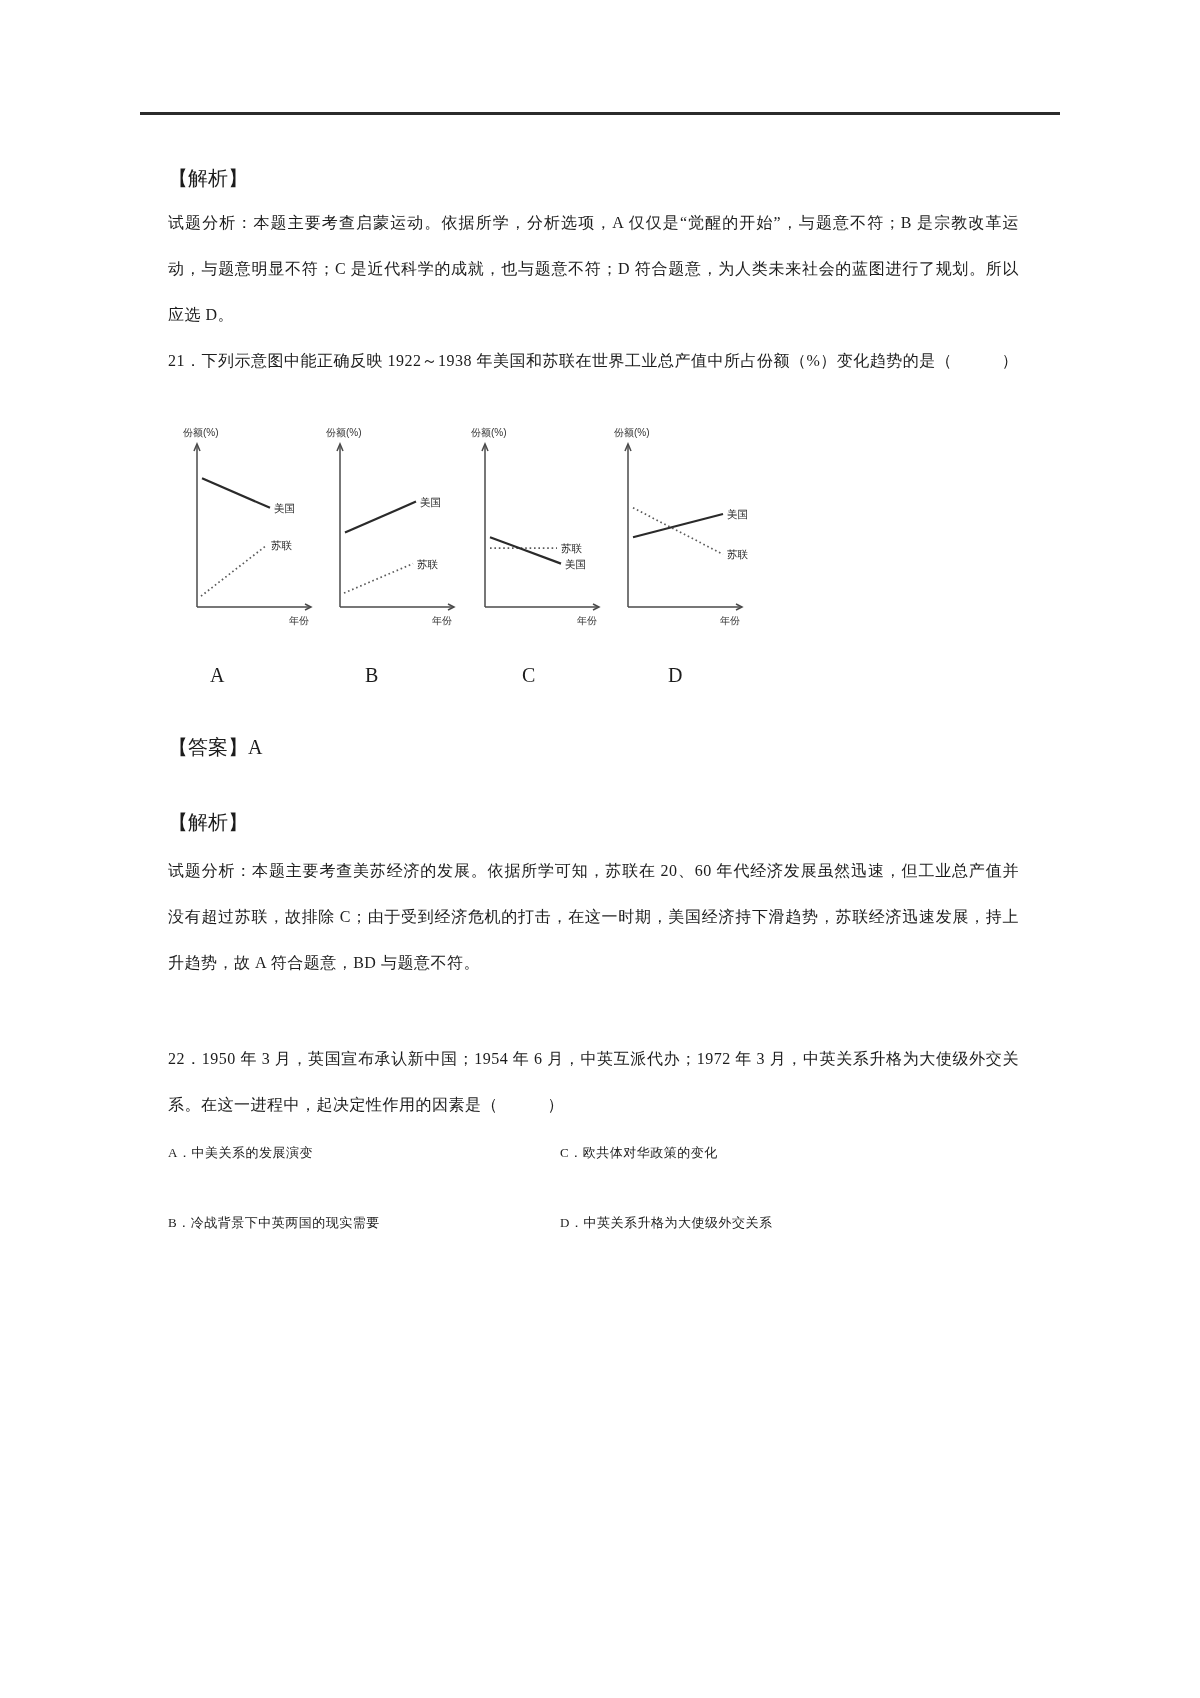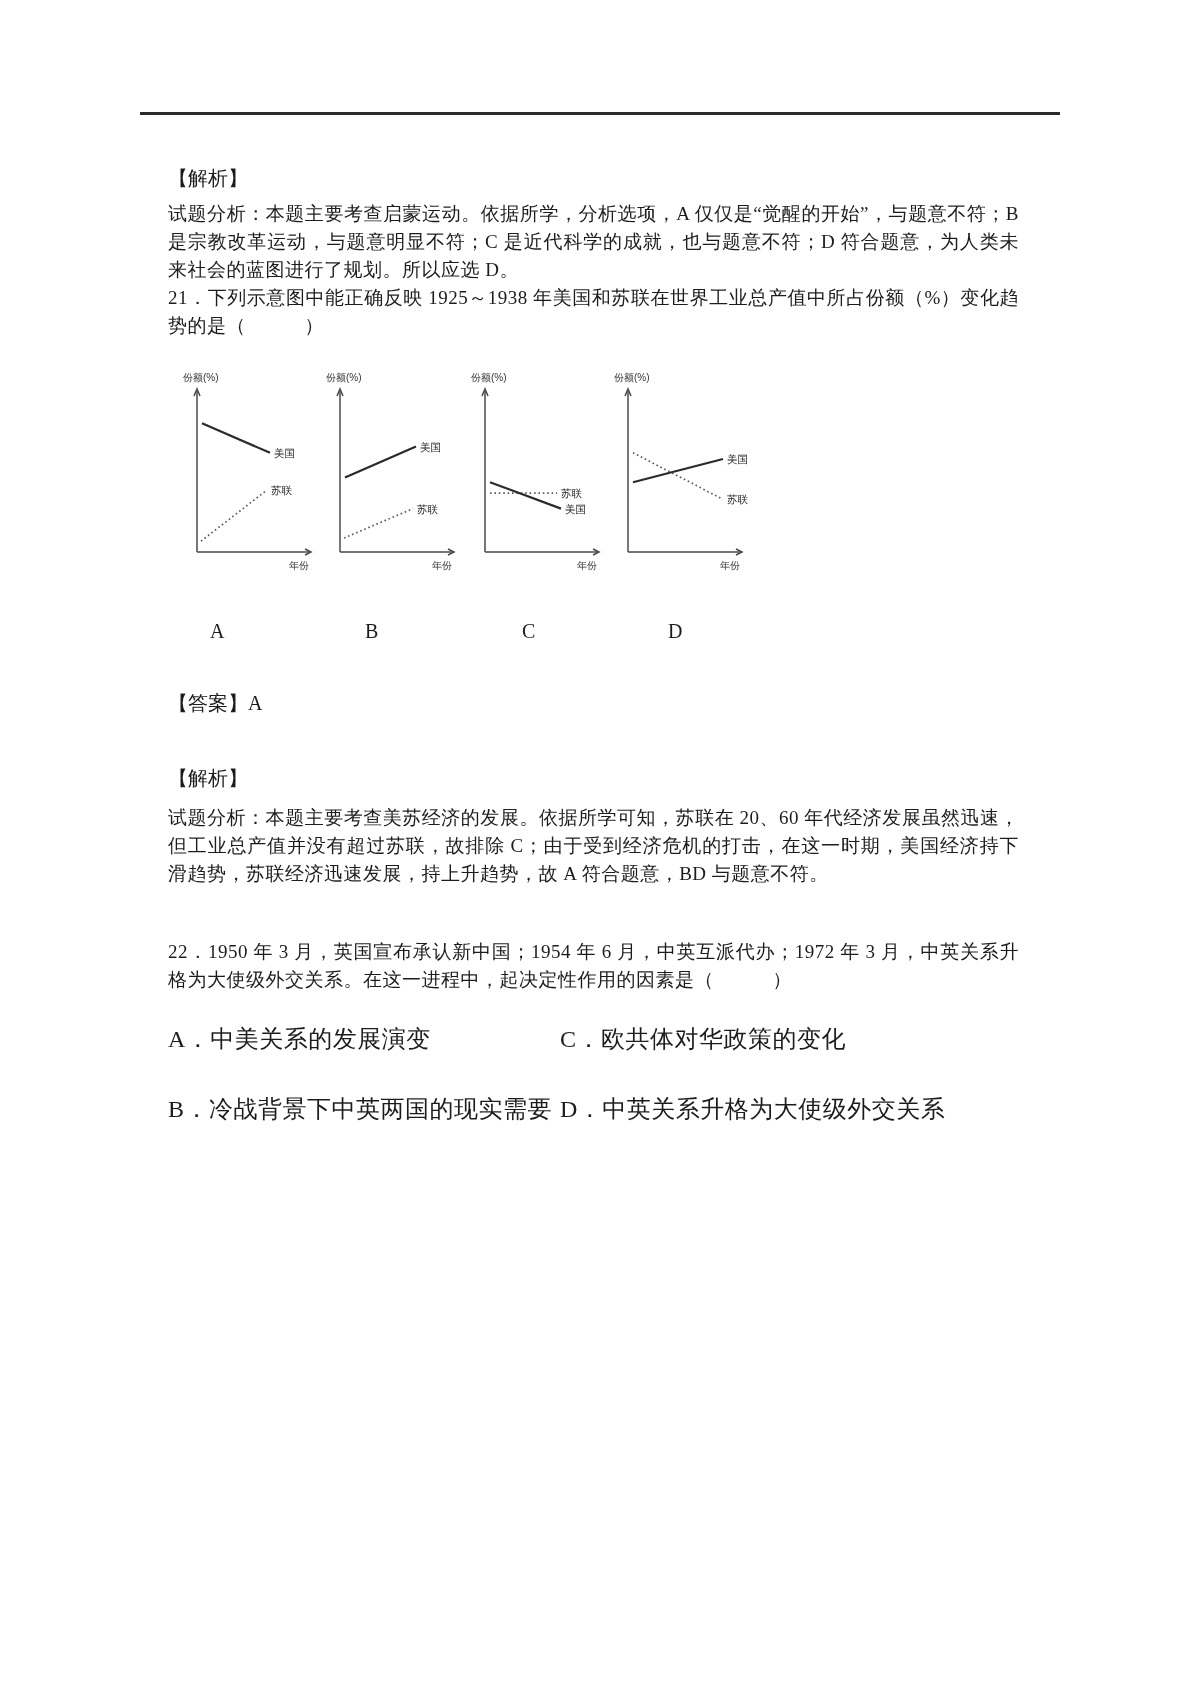--- a/index.html
+++ b/index.html
@@ -15,68 +15,68 @@
   .top-rule{
     margin-top:112px;margin-left:-28px;
     width:920px;height:3px;background:#2b2b2b;
   }
   .hd{
     margin:50px 0 0 0;
     font-size:20px;font-weight:normal;line-height:27px;
   }
   .para{
     margin:8px 16px 0 0;
-    font-size:19px;line-height:28px;
+    font-size:16px;line-height:46px;
     text-align:justify;text-justify:inter-ideograph;
     letter-spacing:0.5px;
   }
   .stem{margin-top:0;}
   .stem2{margin-top:50px;}
   .chart-strip{position:relative;height:292px;margin-top:22px;}
-  .mini-chart{position:absolute;top:5px;width:160px;height:236px;}
+  .mini-chart{position:absolute;top:16px;width:160px;height:236px;}
   .mini-chart svg{display:block;}
   .axis{stroke:#4a4a4a;stroke-width:1.5;fill:none;}
   .ser.solid{stroke:#2a2a2a;stroke-width:2.2;}
   .ser.dotted{stroke:#5a5a5a;stroke-width:1.7;stroke-dasharray:1.6 2.8;}
   .axlbl{font-size:10px;fill:#333;font-family:"Liberation Sans","DejaVu Sans",sans-serif;}
   .serlbl{font-size:10.5px;fill:#222;font-family:"Liberation Sans","DejaVu Sans",sans-serif;}
   .letter{
     position:absolute;top:258px;
     font-size:20px;color:#1c1c1c;
   }
   .letter.a{left:42px;} .letter.b{left:197px;}
   .letter.c{left:354px;} .letter.d{left:500px;}
   .ansline{
     margin:36px 0 0 0;
     font-size:20px;line-height:27px;
   }
   .ansline.second{margin-top:48px;}
   .hd2{margin-top:48px;}
   .para.analysis2{margin-top:12px;}
   .opts{
-    margin-top:33px;
+    margin-top:12px;
     display:grid;
     grid-template-columns:392px 1fr;
     row-gap:45px;
-    font-size:24px;line-height:25px;
+    font-size:13px;line-height:25px;
     letter-spacing:0.5px;
   }
 </style>
 </head>
 <body>
 
 <div class="page">
   <div class="content">
 
     <div class="top-rule"></div>
 
     <h3 class="hd">【解析】</h3>
     <p class="para">试题分析：本题主要考查启蒙运动。依据所学，分析选项，A 仅仅是“觉醒的开始”，与题意不符；B 是宗教改革运动，与题意明显不符；C 是近代科学的成就，也与题意不符；D 符合题意，为人类未来社会的蓝图进行了规划。所以应选 D。</p>
 
-    <p class="para stem">21．下列示意图中能正确反映 1925～1938 年美国和苏联在世界工业总产值中所占份额（%）变化趋势的是（　　　）</p>
+    <p class="para stem">21．下列示意图中能正确反映 1922～1938 年美国和苏联在世界工业总产值中所占份额（%）变化趋势的是（　　　）</p>
 
     <div class="chart-strip">
       <div class="mini-chart" style="left:13px">
           <svg width="160" height="236" viewBox="0 0 160 236">
             <text x="2" y="14" class="axlbl">份额(%)</text>
             <line x1="16" y1="24" x2="16" y2="185" class="axis"></line>
             <path d="M 13 29 L 16 22 L 19 29" class="axis"></path>
             <line x1="16" y1="185" x2="130" y2="185" class="axis"></line>
             <path d="M 124 182 L 130 185 L 124 188" class="axis"></path>
             <text x="108" y="202" class="axlbl">年份</text>

